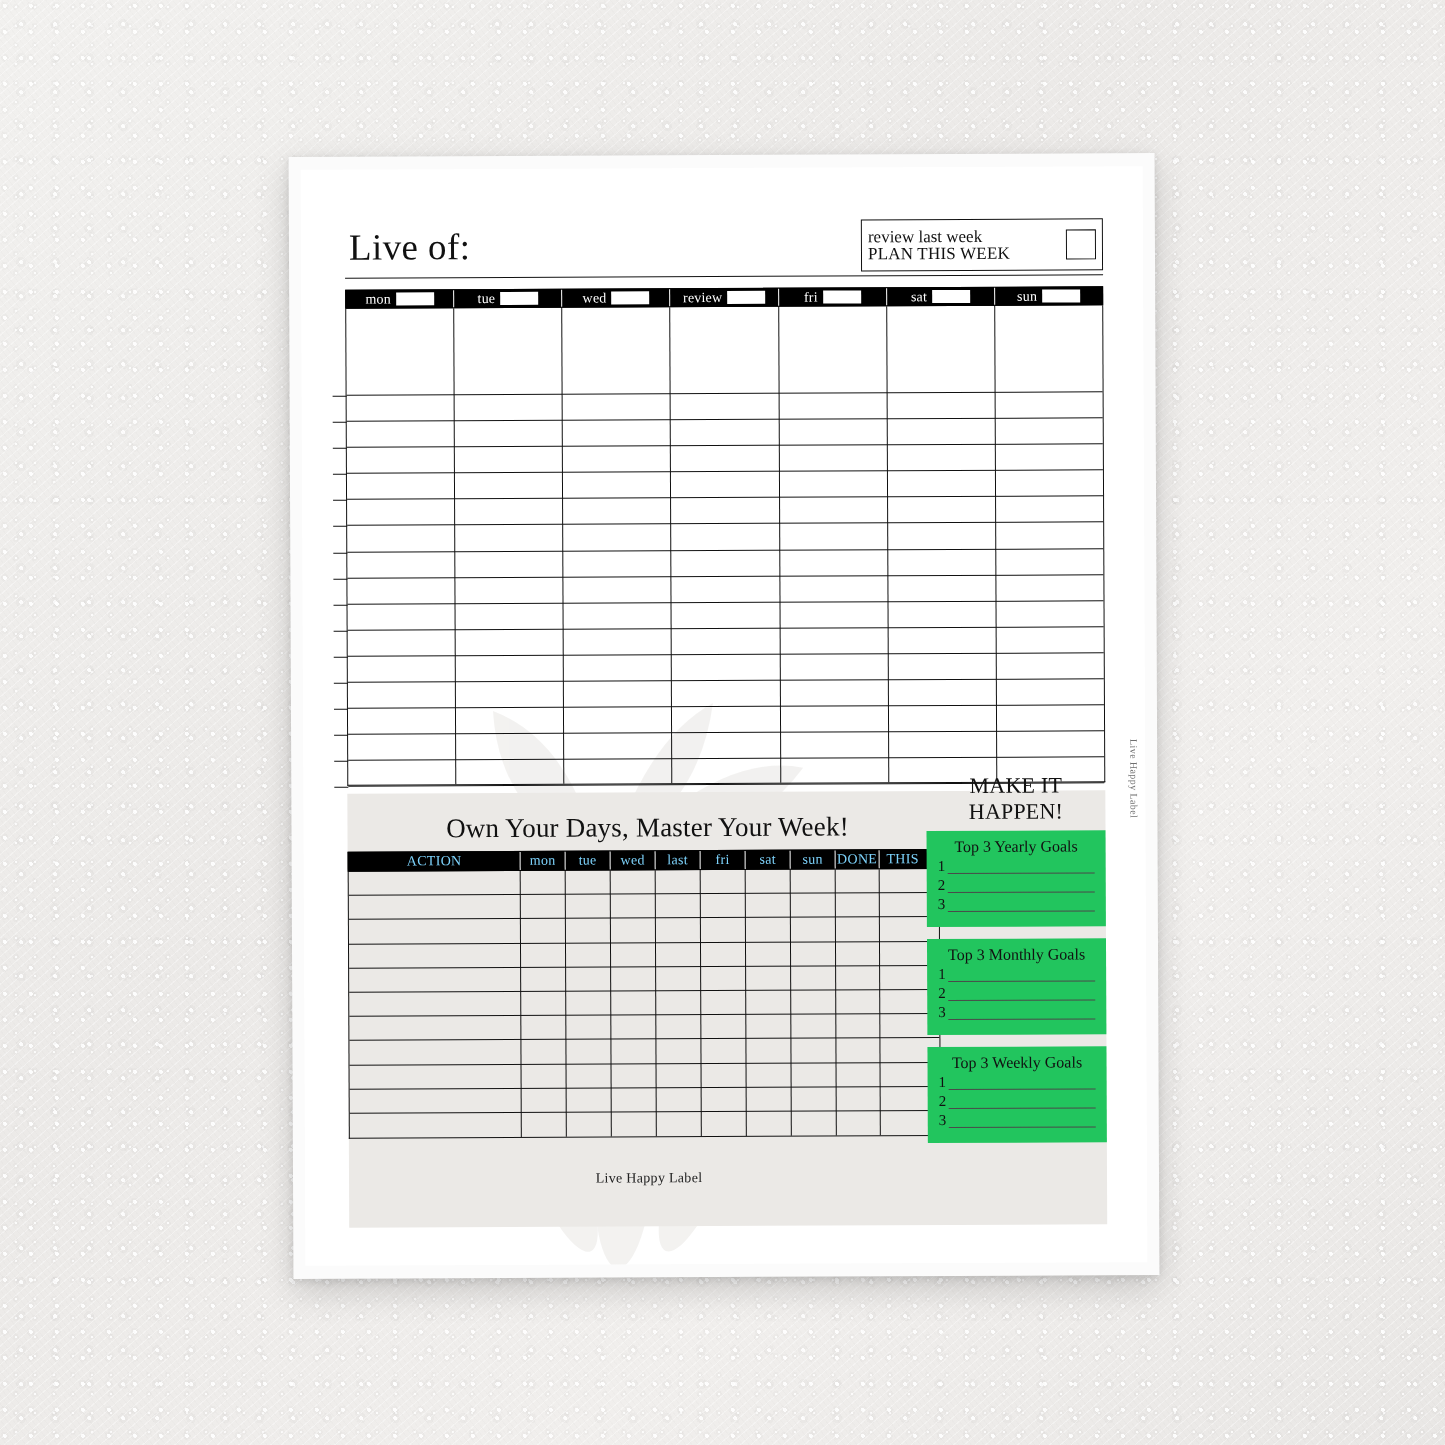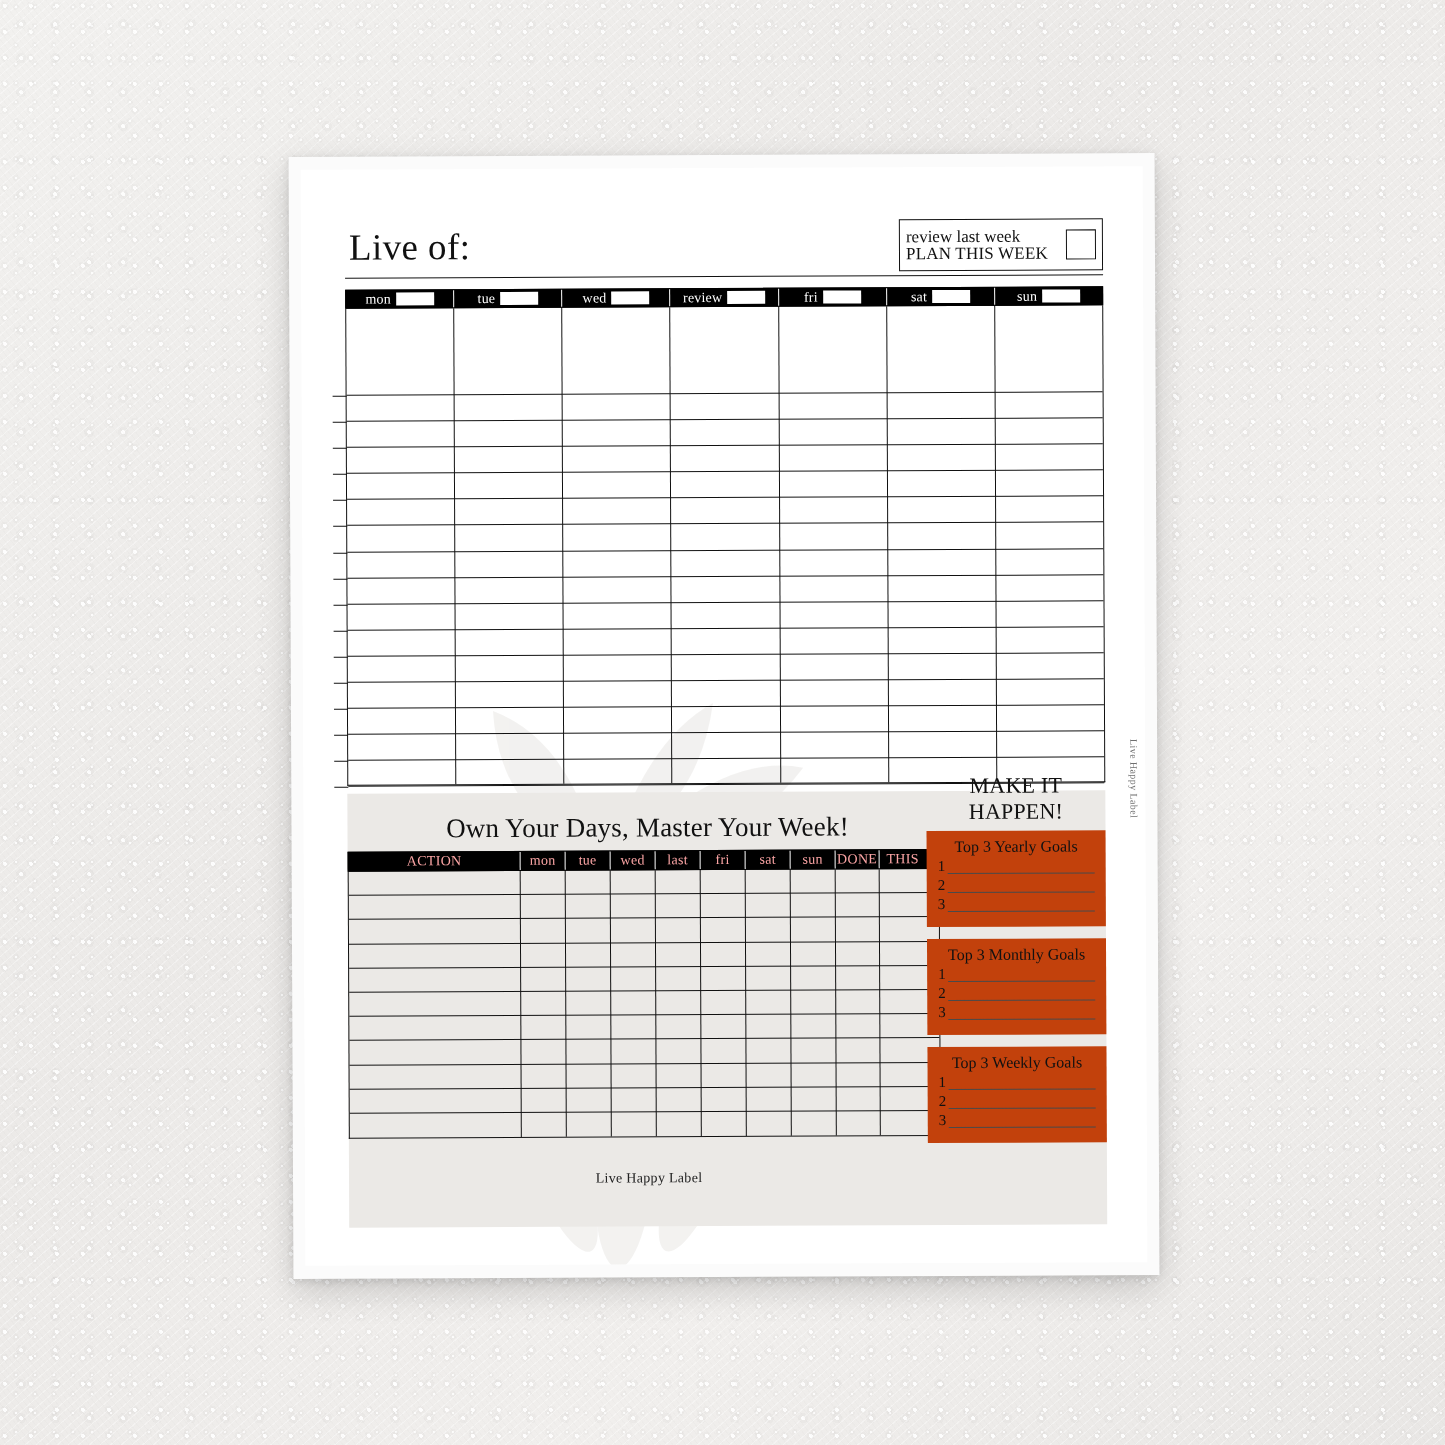--- a/index.html
+++ b/index.html
@@ -99,21 +99,21 @@
     left: 0;
     right: 0;
     bottom: 7px;
     height: 1.5px;
     background: #111;
   }
   .review-box {
     position: absolute;
     right: 0;
     top: -6px;
-    width: 204px;
+    width: 242px;
     height: 52px;
     border: 1.5px solid #111;
     box-sizing: border-box;
     display: flex;
     align-items: center;
     padding: 0 6px;
   }
   .review-lines {
     flex: 1;
     line-height: 1.02;
@@ -236,21 +236,21 @@
     display: flex;
     height: 20px;
     background: #000;
     border: 1px solid #000;
     box-sizing: border-box;
   }
   .act-head .c {
     display: flex;
     align-items: center;
     justify-content: center;
-    color: #fca5a5;
+    color: #7dd3fc;
     font-size: 14px;
     border-right: 1px solid #fff;
     box-sizing: border-box;
     letter-spacing: 0.3px;
   }
   .act-head .c:last-child { border-right: none; }
   .c-action { width: 172px; }
   .c-day    { width: 45px; }
   .c-goal   { width: 44px; }
   .c-done   { width: 46px; }
@@ -289,21 +289,21 @@
     width: 179px;
   }
   .make-it {
     font-size: 22px;
     letter-spacing: 0.2px;
     text-align: center;
     color: #111;
     margin-bottom: 6px;
   }
   .goal-card {
-    background: #c2410c;
+    background: #22c55e;
     padding: 7px 11px 11px 11px;
     margin-bottom: 12px;
     box-sizing: border-box;
   }
   .goal-card .gt {
     font-size: 16px;
     text-align: center;
     color: #111;
     margin-bottom: 3px;
   }

